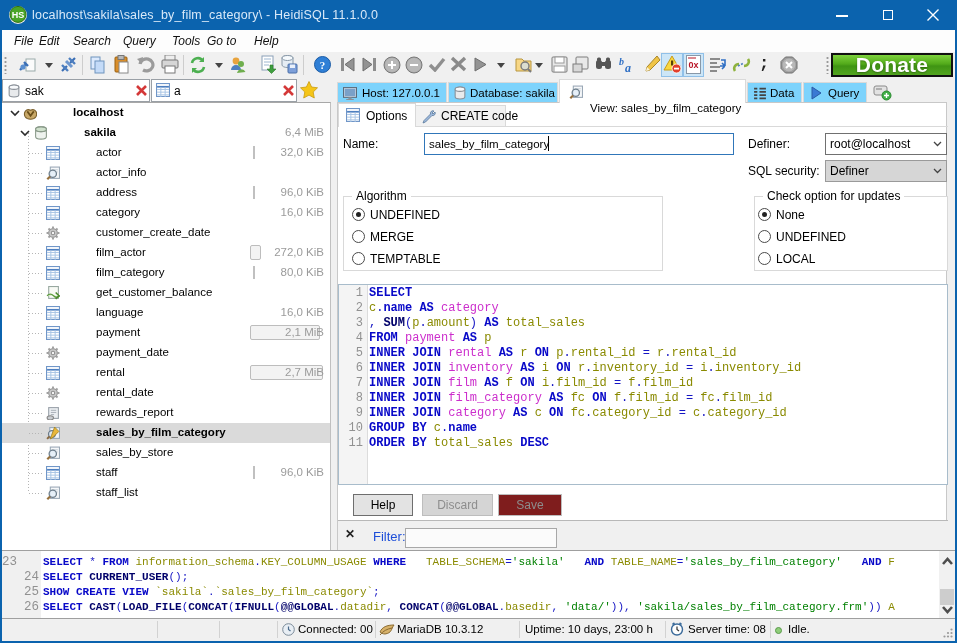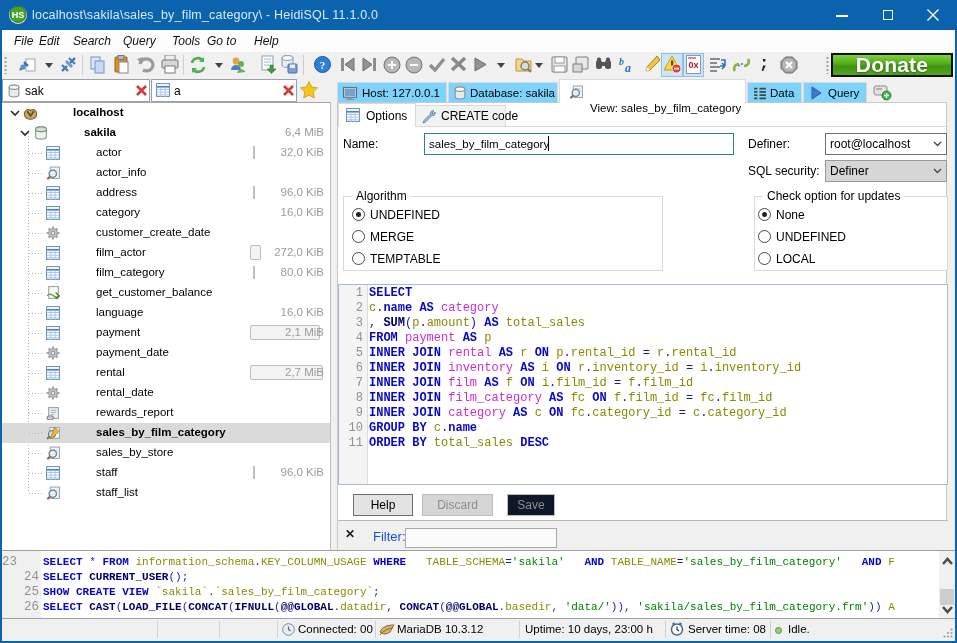--- a/index.html
+++ b/index.html
@@ -622,21 +622,21 @@
     <div class="abs code ed" style="left:31px;top:303px"><span class="k">INNER</span> <span class="k">JOIN</span> <span class="t">category</span> <span class="k">AS</span> <span class="i">c</span> <span class="k">ON</span> <span class="i">fc</span><span class="s">.</span><span class="i">category_id</span> <span class="s">=</span> <span class="i">c</span><span class="s">.</span><span class="i">category_id</span></div>
     <div class="abs code ln ed" style="left:0;top:303px;width:25px;text-align:right">9</div>
     <div class="abs code ed" style="left:31px;top:318px"><span class="k">GROUP</span> <span class="k">BY</span> <span class="i">c</span><span class="s">.</span><span class="k">name</span></div>
     <div class="abs code ln ed" style="left:0;top:318px;width:25px;text-align:right">10</div>
     <div class="abs code ed" style="left:31px;top:333px"><span class="k">ORDER</span> <span class="k">BY</span> <span class="i">total_sales</span> <span class="k">DESC</span></div>
     <div class="abs code ln ed" style="left:0;top:333px;width:25px;text-align:right">11</div>
   </div>
 
   <div class="btn" style="left:15px;width:60px;background:#e3e3e3;border:1px solid #6e6e6e;color:#000">Help</div>
   <div class="btn" style="left:84px;width:71px;background:#d5d5d5;border:1px solid #bdbdbd;color:#8d8d8d">Discard</div>
-  <div class="btn" style="left:169px;width:48px;background:#0f172a;border:1px solid #bdbdbd;color:#8d8d8d">Save</div>
+  <div class="btn" style="left:160px;width:64px;background:#7f1d1d;border:1px solid #bdbdbd;color:#8d8d8d">Save</div>
 
   <div class="abs" style="left:0;top:417px;width:610px;height:31px;background:#f0f0f0;border-top:1px solid #b8b8b8">
     <span class="abs" style="left:7px;top:6px;font-size:12px;font-weight:bold;color:#222">✕</span>
     <span class="abs" style="left:35px;top:8px;font-size:13px;color:#1d4ed8">Filter:</span>
     <div class="abs" style="left:67px;top:7px;width:152px;height:20px;background:#fbfbfb;border:1px solid #a8a8a8"></div>
   </div>
 </div>
 
 <div id="log" class="abs" style="left:2px;top:550px;width:953px;height:68px;background:#fff;border-top:1px solid #9f9f9f">
   <div class="abs" style="left:0;top:0;width:39px;height:68px;background:#f0f0f0"></div>

